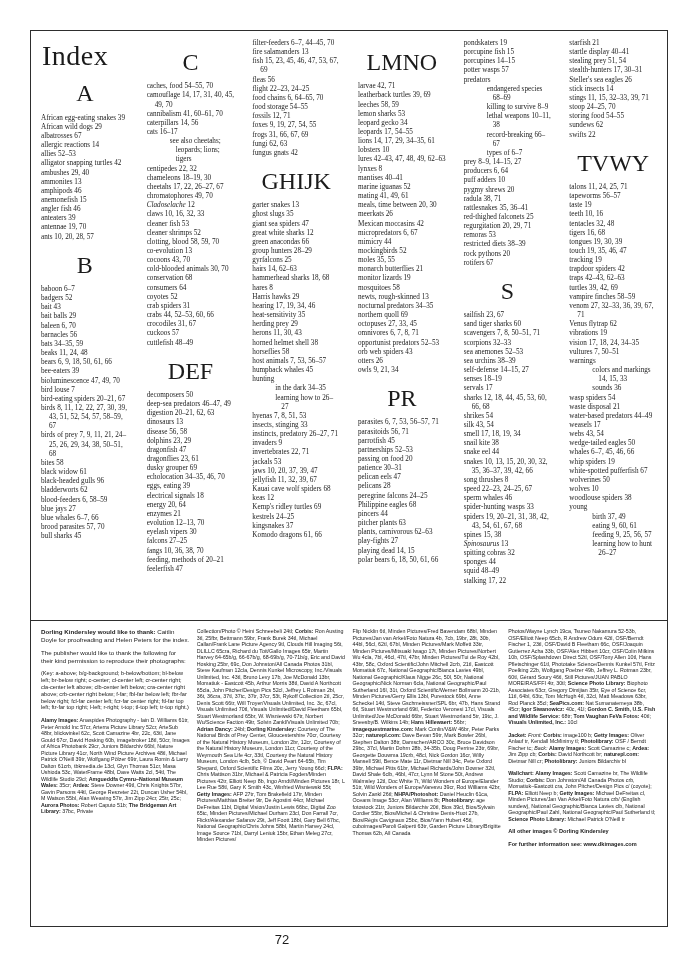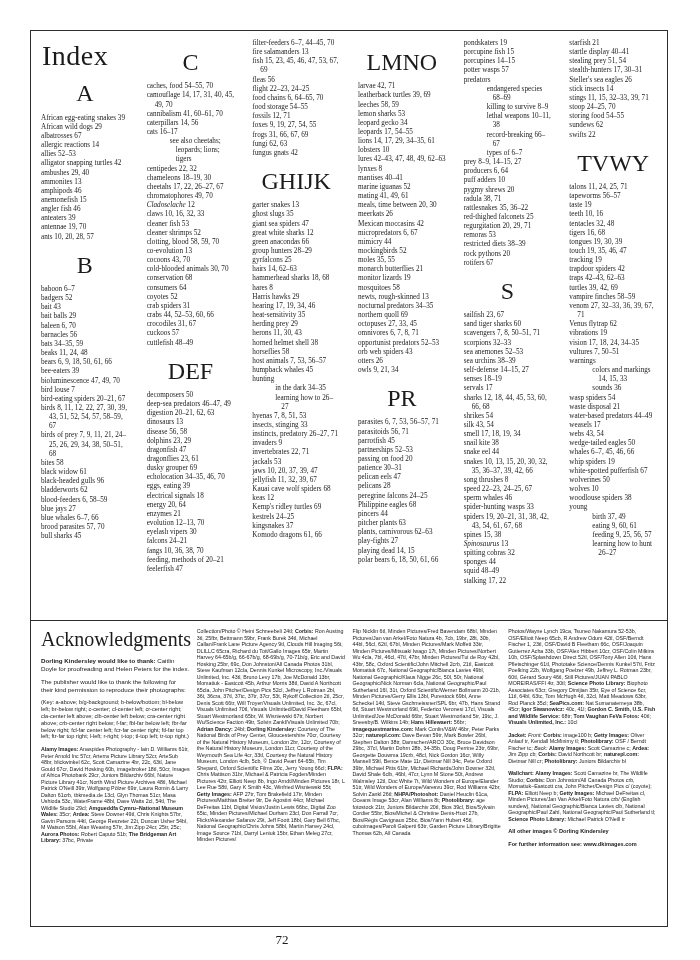--- a/index.html
+++ b/index.html
@@ -41,21 +41,21 @@
     font-family:"Liberation Serif",serif;font-size:20px;line-height:1.1;
     margin:0 0 7px 0;white-space:nowrap;
   }
   .ack-intro{font-size:6.2px;line-height:7.6px;margin:0 0 6px 0;}
   .ack-key{font-size:5.6px;line-height:6.8px;margin:0 0 6px 0;}
   .ack-credit{font-size:5.3px;line-height:6.5px;margin:0 0 6px 0;}
   .ack-final{font-size:5.6px;line-height:6.9px;font-weight:bold;margin:6px 0 0 0;}
   
   .page-num{
     position:absolute;top:932px;left:0;width:564px;text-align:center;
-    font-size:13px;font-family:Liberation Serif, serif;
+    font-size:13px;font-family:Liberation Sans, sans-serif;
   }
 </style>
 </head>
 <body>
 
 <div class="frame">
   <div class="index-area" id="index-cols">
       <div class="idx-col">
         <div class="idx-title">Index</div>
         <div class="idx-head">A</div>
@@ -137,21 +137,21 @@
         <div class="idx-entry">dragonfish 47</div>
         <div class="idx-entry">dragonflies 23, 61</div>
         <div class="idx-entry">dusky grouper 69</div>
         <div class="idx-entry">echolocation 34–35, 46, 70</div>
         <div class="idx-entry">eggs, eating 39</div>
         <div class="idx-entry">electrical signals 18</div>
         <div class="idx-entry">energy 20, 64</div>
         <div class="idx-entry">enzymes 21</div>
         <div class="idx-entry">evolution 12–13, 70</div>
         <div class="idx-entry">eyelash vipers 30</div>
-        <div class="idx-entry">falcons 24–21</div>
+        <div class="idx-entry">falcons 27–25</div>
         <div class="idx-entry">fangs 10, 36, 38, 70</div>
         <div class="idx-entry">feeding, methods of 20–21</div>
         <div class="idx-entry">feelerfish 47</div>
       </div>
       <div class="idx-col">
         <div class="idx-entry">filter-feeders 6–7, 44–45, 70</div>
         <div class="idx-entry">fire salamanders 13</div>
         <div class="idx-entry">fish 15, 23, 45, 46, 47, 53, 67, 69</div>
         <div class="idx-entry">fleas 56</div>
         <div class="idx-entry">flight 22–23, 24–25</div>
@@ -261,21 +261,21 @@
         <div class="idx-entry idx-sub">endangered species 68–69</div>
         <div class="idx-entry idx-sub">killing to survive 8–9</div>
         <div class="idx-entry idx-sub">lethal weapons 10–11, 38</div>
         <div class="idx-entry idx-sub">record-breaking 66–67</div>
         <div class="idx-entry idx-sub">types of 6–7</div>
         <div class="idx-entry">prey 8–9, 14–15, 27</div>
         <div class="idx-entry">producers 6, 64</div>
         <div class="idx-entry">puff adders 10</div>
         <div class="idx-entry">pygmy shrews 20</div>
         <div class="idx-entry">radula 38, 71</div>
-        <div class="idx-entry">rattlesnakes 35, 36–22</div>
+        <div class="idx-entry">rattlesnakes 35, 36–41</div>
         <div class="idx-entry">red-thighed falconets 25</div>
         <div class="idx-entry">regurgitation 20, 29, 71</div>
         <div class="idx-entry">remoras 53</div>
         <div class="idx-entry">restricted diets 38–39</div>
         <div class="idx-entry">rock pythons 20</div>
         <div class="idx-entry">rotifers 67</div>
         <div class="idx-head">S</div>
         <div class="idx-entry">sailfish 23, 67</div>
         <div class="idx-entry">sand tiger sharks 60</div>
         <div class="idx-entry">scavengers 7, 8, 50–51, 71</div>
@@ -353,21 +353,20 @@
         <div class="idx-entry">young</div>
         <div class="idx-entry idx-sub">birth 37, 49</div>
         <div class="idx-entry idx-sub">eating 9, 60, 61</div>
         <div class="idx-entry idx-sub">feeding 9, 25, 56, 57</div>
         <div class="idx-entry idx-sub">learning how to hunt 26–27</div>
       </div>
     </div>
   <div class="ack-area">
     <div class="ack-cols" id="ack-cols">
         <div class="ack-col">
-          <div class="ack-head">Acknowledgments</div>
           <div class="ack-intro"><b>Dorling Kindersley would like to thank:</b> Caitlin Doyle for proofreading and Helen Peters for the index.</div>
           <div class="ack-intro">The publisher would like to thank the following for their kind permission to reproduce their photographs:</div>
           <div class="ack-key">(Key: a-above; b/g-background; b-below/bottom; bl-below left; br-below right; c-center; cl-center left; cr-center right; cla-center left above; clb-center left below; cra-center right above; crb-center right below; f-far; fbl-far below left; fbr-far below right; fcl-far center left; fcr-far center right; ftl-far top left; ftr-far top right; l-left; r-right; t-top; tl-top left; tr-top right.)</div>
           <div class="ack-credit"><b>Alamy Images:</b> Anaspides Photography - Iain D. Williams 61tr, Peter Arnold Inc 57cr, Arterra Picture Library 52cr, ArteSub 48br, blickwinkel 62c, Scott Camazine 4br, 22c, 63tl, Jane Gould 67cr, David Hosking 60b, imagebroker 18tl, 50cr, Images of Africa Photobank 29cr, Juniors Bildarchiv 66bl, Nature Picture Library 41cr, North Wind Picture Archives 48tl, Michael Patrick O'Neill 39tr, Wolfgang Pölzer 69tr, Laura Romin &amp; Larry Dalton 61crb, tbkmedia.de 13cl, Glyn Thomas 51cr, Masa Ushioda 53c, WaterFrame 48bl, Dave Watts 2cl, 54tl, The Wildlife Studio 29cl; <b>Amgueddfa Cymru–National Museum Wales:</b> 35cr; <b>Ardea:</b> Steve Downer 49tl, Chris Knights 57br, Gavin Parsons 44tl, George Reszeter 22t, Duncan Usher 54bl, M Watson 55bl, Alan Weaving 57tr, Jim Zipp 24cr, 25tr, 25c; <b>Aurora Photos:</b> Robert Caputo 51b; <b>The Bridgeman Art Library:</b> 37bc, Private</div>
         </div>
         <div class="ack-col">
           <div class="ack-credit">Collection/Photo © Heini Schneebeli 24tl; <b>Corbis:</b> Ron Austing 3tl, 25fbr, Bettmann 59br, Frank Burek 34tl, Michael Callan/Frank Lane Picture Agency 9tl, Clouds Hill Imaging 56t, DLILLC 65cra, Richard du Toit/Gallo Images 65tr, Martin Harvey 64-65b/g, 66-67b/g, 68-69b/g, 70-71b/g, Eric and David Hosking 25br, 69c, Don Johnston/All Canada Photos 31bl, Steve Kaufman 12cla, Dennis Kunkel Microscopy, Inc./Visuals Unlimited, Inc. 43tl, Bruno Levy 17b, Joe McDonald 13br, Momatiuk - Eastcott 45b, Arthur Morris 38tl, David A Northcott 65cla, John Pitcher/Design Pics 52cl, Jeffrey L Rotman 2bl, 36t, 36cra, 37tl, 37tc, 37tr, 37cr, 53t, Rykoff Collection 2tl, 25cr, Denis Scott 66tr, Will Troyer/Visuals Unlimited, Inc. 3c, 67cl, Visuals Unlimited 70tl, Visuals Unlimited/David Fleetham 65bl, Stuart Westmorland 65br, W. Wisniewski 67tr, Norbert Wu/Science Faction 49tr, Solvin Zankl/Visuals Unlimited 70b; <b>Adrian Dancy:</b> 24bl; <b>Dorling Kindersley:</b> Courtesy of The National Birds of Prey Center, Gloucestershire 70cr, Courtesy of the Natural History Museum, London 2br, 12cr, Courtesy of the Natural History Museum, London 11cr, Courtesy of the Weymouth Sea Life 4cr, 33tl, Courtesy the Natural History Museum, London 4clb, 5cb, © David Peart 64-65b, Tim Shepard, Oxford Scientific Films 20c, Jerry Young 66cl; <b>FLPA:</b> Chris Mattison 31br, Michael &amp; Patricia Fogden/Minden Pictures 42tr, Elliott Neep 8b, Ingo Arndt/Minden Pictures 18r, L Lee Rue 58tl, Gary K Smith 43c, Winfried Wisniewski 55t; <b>Getty Images:</b> AFP 27tr, Tom Brakefield 17tr, Minden Pictures/Matthias Breiter 9tr, De Agostini 44cr, Michael DeFreitas 11bl, Digital Vision/Justin Lewis 66bc, Digital Zoo 65tc, Minden Pictures/Michael Durham 23cl, Don Farrall 7cr, Flickr/Alexander Safanov 29t, Jeff Foott 18bl, Gary Bell 67bc, National Geographic/Chris Johns 58bl, Martin Harvey 24cl, Image Source 71bl, Darryl Leniuk 15br, Ethan Meleg 27cr, Minden Pictures/</div>
         </div>
         <div class="ack-col">
           <div class="ack-credit">Flip Nicklin 6tl, Minden Pictures/Fred Bavendam 68bl, Minden Pictures/Jan van Arkel/Foto Natura 4b, 7cb, 19br, 28t, 30b, 44bl, 56cl, 62tl, 67bl, Minden Pictures/Mark Moffett 33tr, Minden Pictures/Mitsuaki Iwago 17t, Minden Pictures/Norbert Wu 4cla, 7bl, 46cl, 47tl, 47br, Minden Pictures/Tui de Roy 42bl, 43br, 58c, Oxford Scientific/John Mitchell 2crb, 21tl, Eastcott Momatiuk 67c, National Geographic/Bianca Lavies 49bl, National Geographic/Klaus Nigge 26c, 50l, 50r, National Geographic/Nick Norman 6cla, National Geographic/Paul Sutherland 16l, 31t, Oxford Scientific/Werner Bollmann 20-21b, Minden Pictures/Gerry Ellis 13bl, Purestock 69bl, Anne Scheckel 14tl, Steve Gschmeissner/SPL 6br, 47b, Hans Strand 6tl, Stuart Westmorland 69tl, Federico Veronesi 17cl, Visuals Unlimited/Joe McDonald 66br, Stuart Westmorland 5tr, 19tc, J. Sneesby/B. Wilkins 14b; <b>Hans Hillewaert:</b> 56br; <b>imagequestmarine.com:</b> Mark Conlin/V&amp;W 46br, Peter Parks 32cr; <b>naturepl.com:</b> Dave Bevan 59tr, Mark Bowler 26bl, Stephen Dalton 38tr, Damschen/ARCO 30c, Bruce Davidson 29bc, 37cl, Martin Dohrn 28b, 34-35b, Doug Perrine 23tr, 69br, Georgette Douwma 19crb, 48cl, Nick Gordon 16cr, Willy Mansell 59tl, Bence Mate 11r, Dietmar Nill 34c, Pete Oxford 39br, Michael Pitts 61br, Michael Richards/John Downer 32tl, David Shale 6clb, 46bl, 47cr, Lynn M Stone 50t, Andrew Walmsley 12tl, Doc White 7t, Wild Wonders of Europe/Elander 51tr, Wild Wonders of Europe/Varesvu 39cr, Rod Williams 42br, Solvin Zankl 26tl; <b>NHPA/Photoshot:</b> Daniel Heuclin 61ca, Oceans Image 53cr, Alan Williams 8t; <b>Photolibrary:</b> age fotostock 21tr, Juniors Bildarchiv 20tl, Bios 39cl, Bios/Sylvain Cordier 55br, Bios/Michel &amp; Christine Denis-Huot 27b, Bios/Régis Cavignaux 25bc, Bios/Yann Hubert 45tl, cuboimages/Paroli Galperti 63tr, Garden Picture Library/Brigitte Thomas 62b, All Canada</div>

